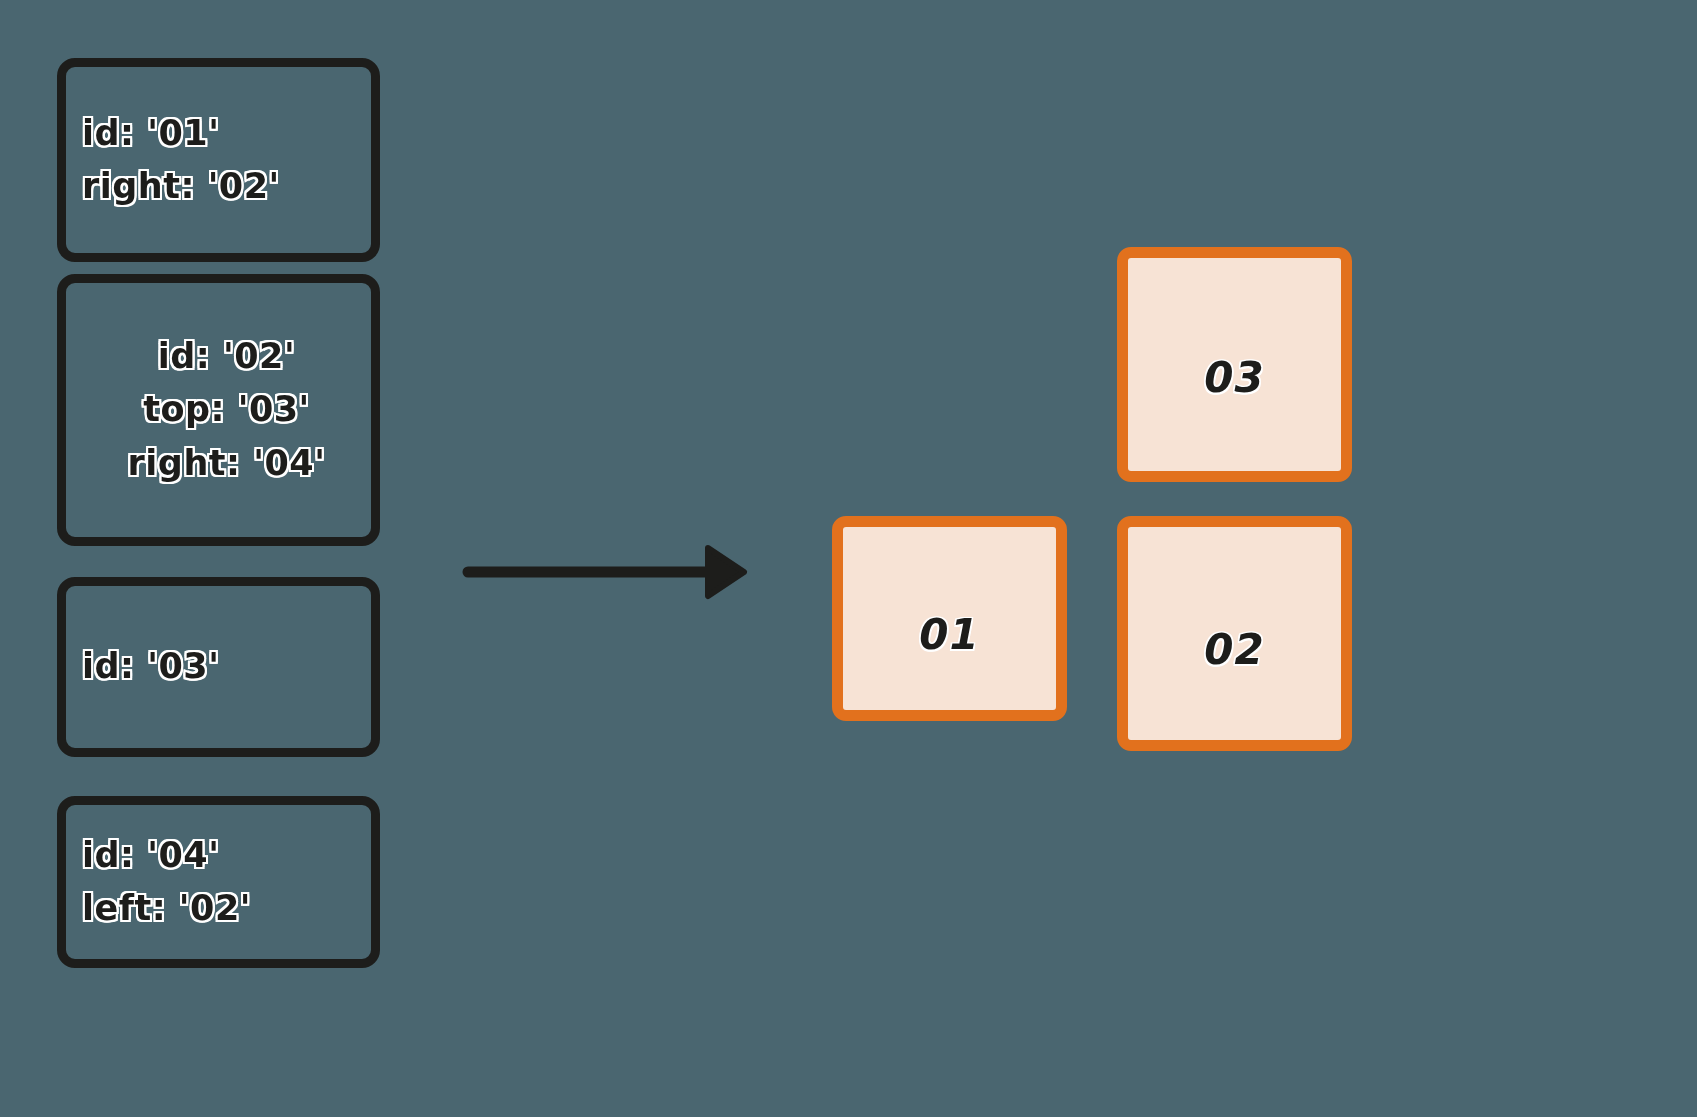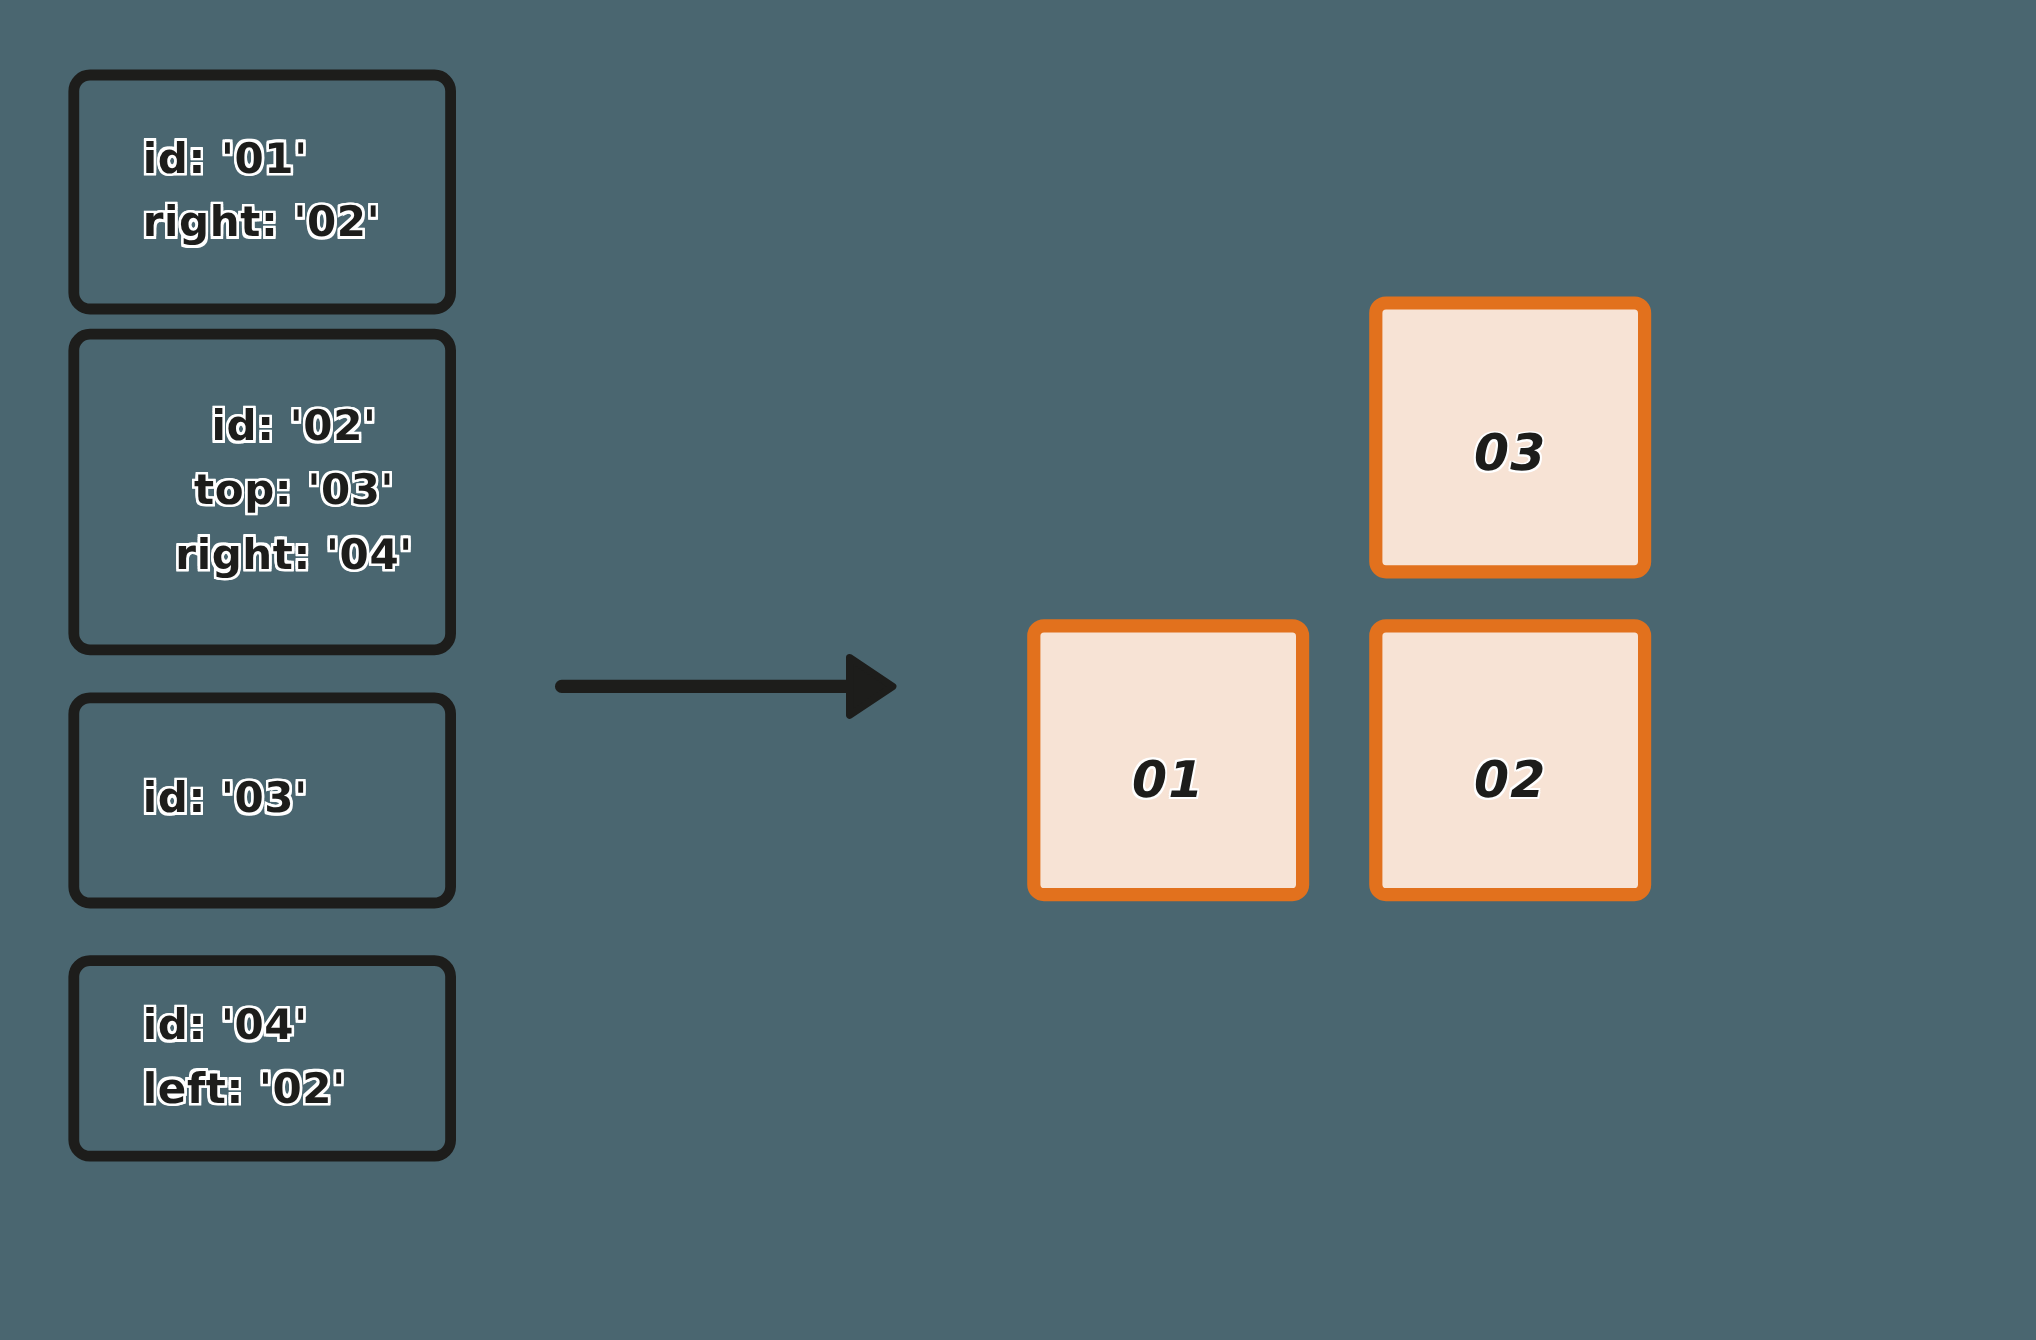--- a/index.html
+++ b/index.html
@@ -22,21 +22,21 @@
   
   .spec-card {
     position: absolute;
     box-sizing: border-box;
     border: 9px solid #1d1d1b;
     border-radius: 18px;
     background: transparent;
     display: flex;
     flex-direction: column;
     justify-content: center;
-    padding-left: 53px;
+    padding-left: 16px;
   }
   .spec-line {
     font-family: "DejaVu Sans", sans-serif;
     font-weight: bold;
     font-size: 35px;
     line-height: 1.52;
     letter-spacing: 0.5px;
     color: #1d1d1b;
     white-space: pre;
     -webkit-text-stroke: 4px #ffffff;
@@ -63,36 +63,35 @@
   
   .tile {
     position: absolute;
     box-sizing: border-box;
     background: #f7e3d5;
     border: 11px solid #a3a3a3;
     border-radius: 14px;
     display: flex;
     align-items: center;
     justify-content: center;
-    margin-left: 24px;
   }
   .tile-label {
     font-family: "DejaVu Sans", sans-serif;
     font-weight: bold;
     font-style: italic;
     font-size: 42px;
     letter-spacing: 1px;
     color: #1d1d1b;
     text-shadow:
        1.5px 0 0 #fff, -1.5px 0 0 #fff, 0 1.5px 0 #fff, 0 -1.5px 0 #fff,
        1.5px 1.5px 0 #fff, -1.5px 1.5px 0 #fff, 1.5px -1.5px 0 #fff, -1.5px -1.5px 0 #fff;
   }
 
   #tile-03 { left: 1117px; top: 247px; width: 235px; height: 235px; }
-  #tile-01 { left: 832px;  top: 516px; width: 235px; height: 235px; }
+  #tile-01 { left: 832px;  top: 516px; width: 235px; height: 205px; }
   #tile-02 { left: 1117px; top: 516px; width: 235px; height: 235px; }
   #tile-04 { left: 1404px; top: 516px; width: 235px; height: 235px; }
 
   
   #tile-03 .tile-label { transform: translateY(13px); }
   #tile-01 .tile-label,
   #tile-02 .tile-label,
   #tile-04 .tile-label { transform: translateY(16px); }
 </style>
 </head>

